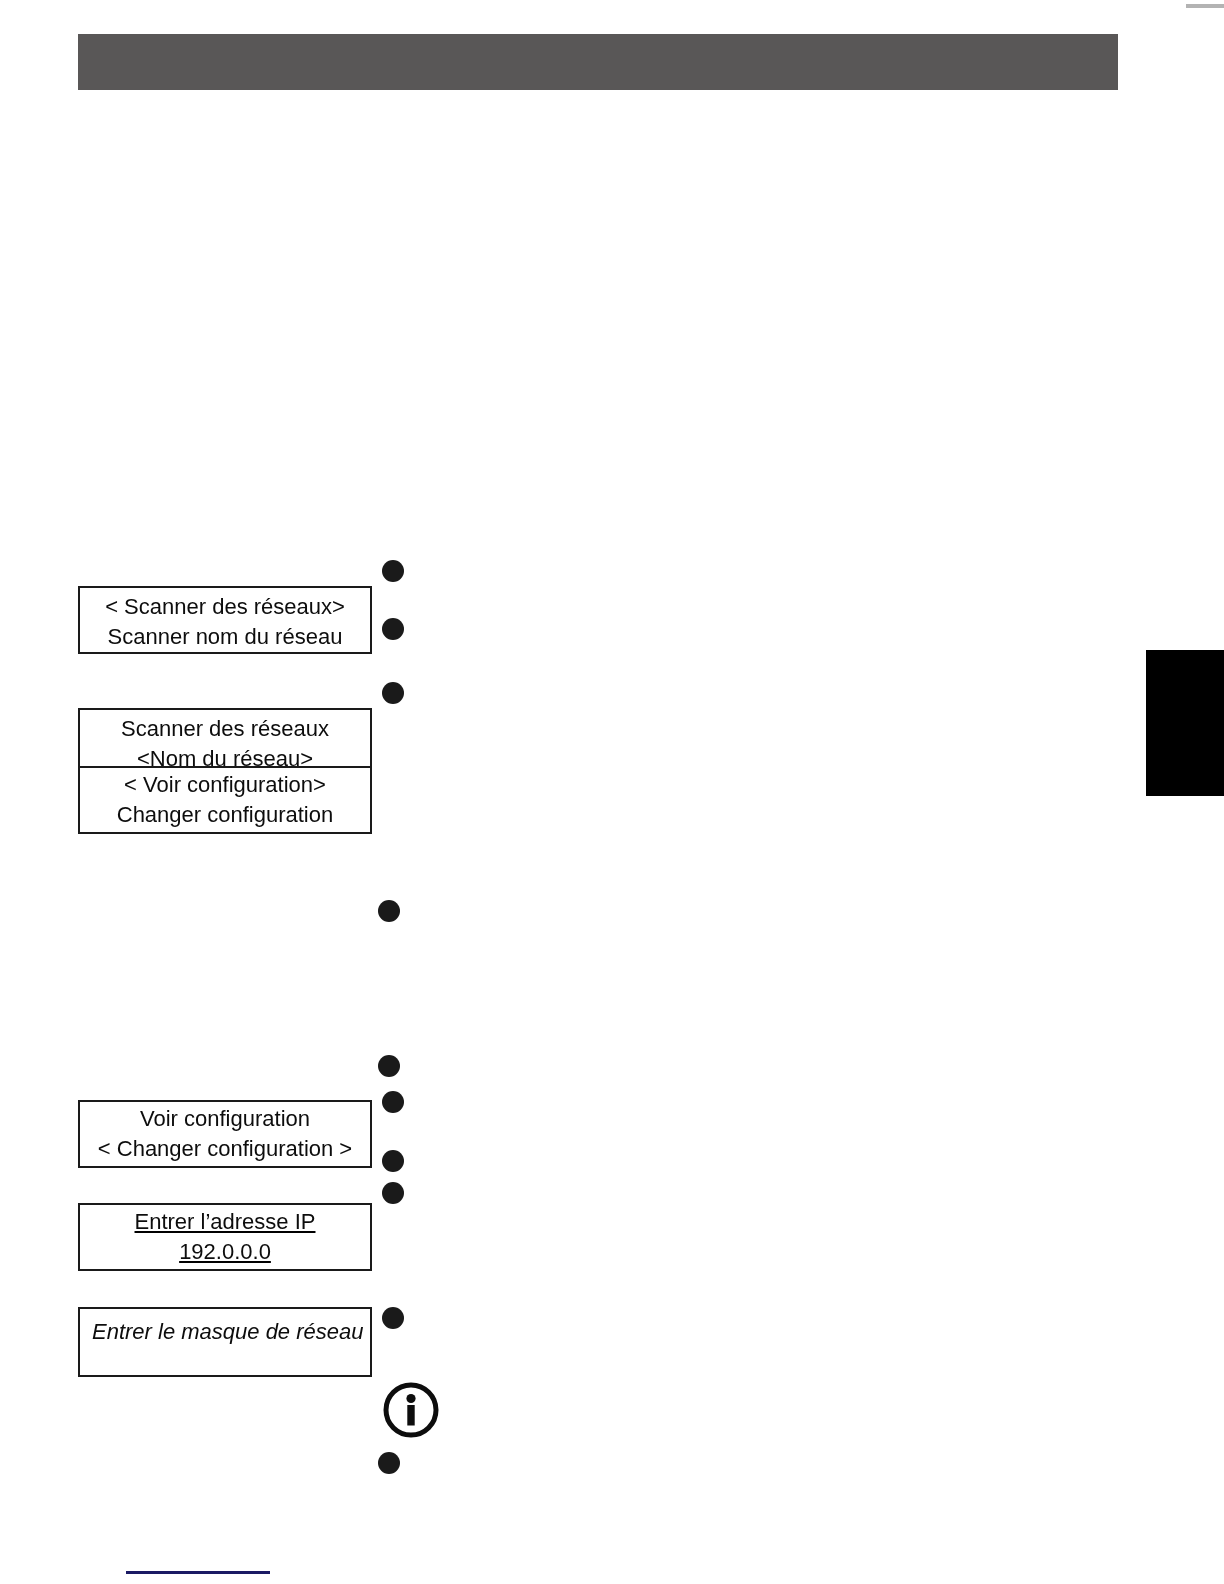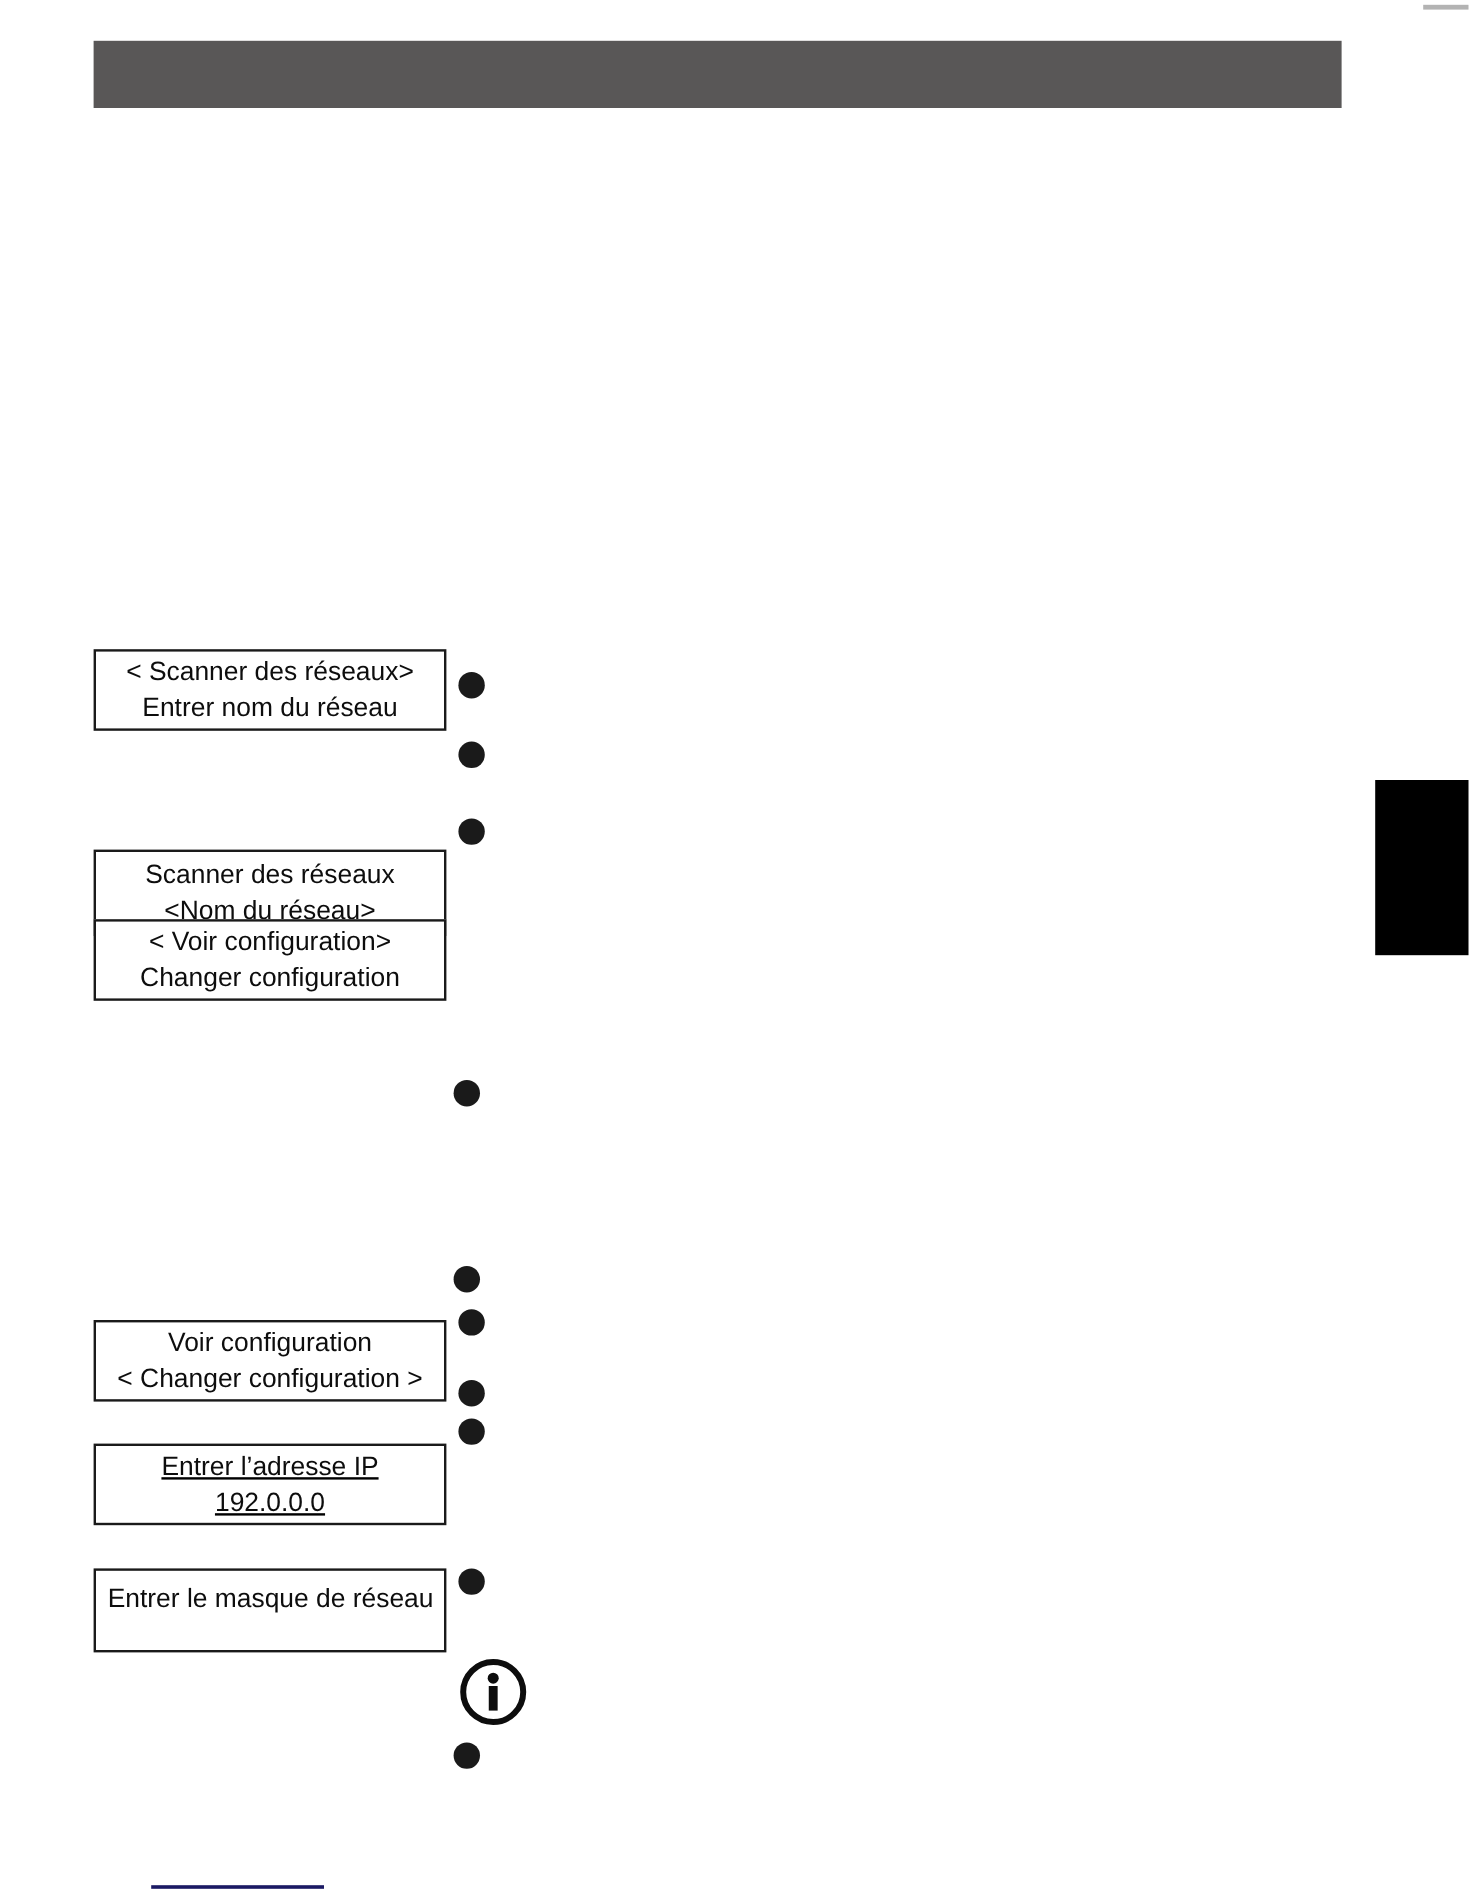--- a/index.html
+++ b/index.html
@@ -75,26 +75,27 @@
     color: #0d0d0d;
     white-space: nowrap;
     letter-spacing: 0px;
   }
   .lcd.align-top {
     justify-content: flex-start;
     padding-top: 8px;
   }
   .lcd.align-left .lcd-line {
     width: 100%;
-    text-align: center;
-    padding-left: 1px;
+    text-align: left;
+    padding-left: 12px;
     box-sizing: border-box;
+    font-style: italic;
   }
 
-  .lcd-1 { top: 541px; height: 68px; }
+  .lcd-1 { top: 586px; height: 68px; justify-content: flex-end; }
   .lcd-2 { top: 677px; height: 72px; margin-top: 31px; }
   .lcd-3 { top: 766px; height: 68px; }
   .lcd-4 { top: 1100px; height: 68px; }
   .lcd-5 { top: 1203px; height: 68px; text-decoration: underline; }
   .lcd-6 { top: 1307px; height: 70px; }
 
   
   .bullet {
     position: absolute;
     width: 22px;
@@ -133,21 +134,21 @@
   <div class="header-band">
     <div class="header-band-title"></div>
   </div>
 
   <div class="side-tab">
     <span></span>
   </div>
 
   <div class="lcd lcd-1">
     <div class="lcd-line">&lt; Scanner des réseaux&gt;</div>
-    <div class="lcd-line">Entrer nom du réseau</div>
+    <div class="lcd-line">Scanner nom du réseau</div>
   </div>
 
   <div class="lcd lcd-2">
     <div class="lcd-line">Scanner des réseaux</div>
     <div class="lcd-line">&lt;Nom du réseau&gt;</div>
   </div>
 
   <div class="lcd lcd-4">
     <div class="lcd-line">Voir configuration</div>
     <div class="lcd-line">&lt; Changer configuration &gt;</div>

